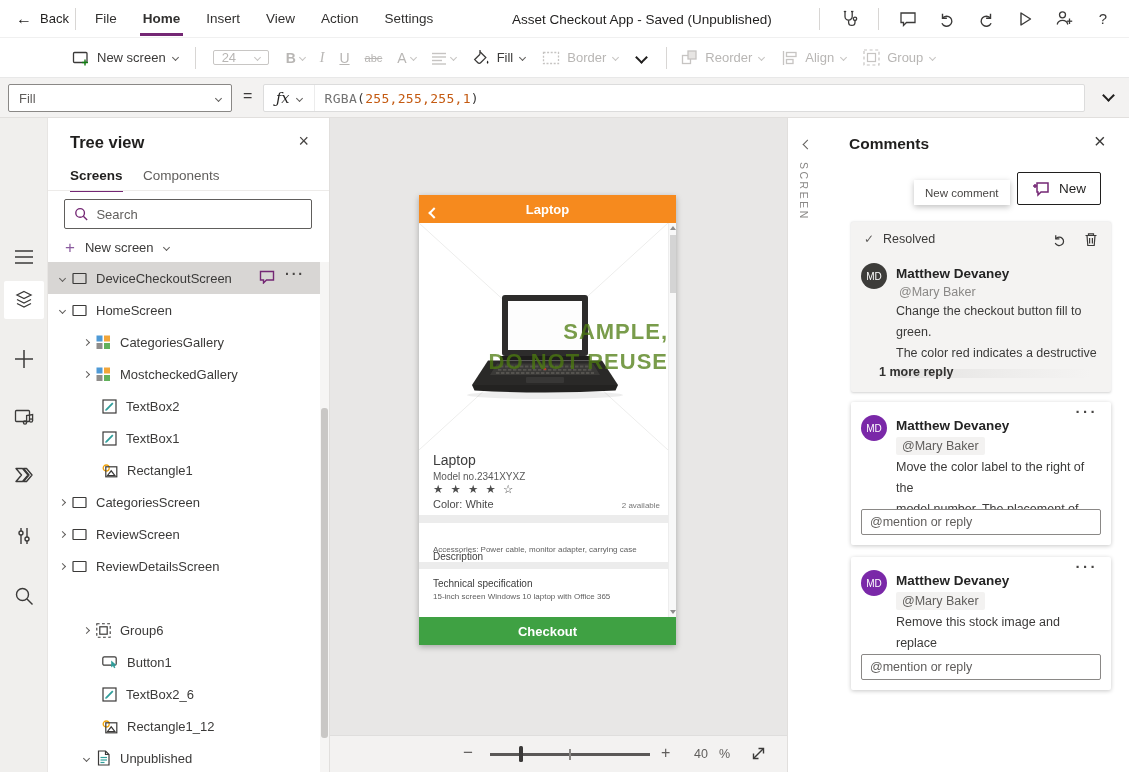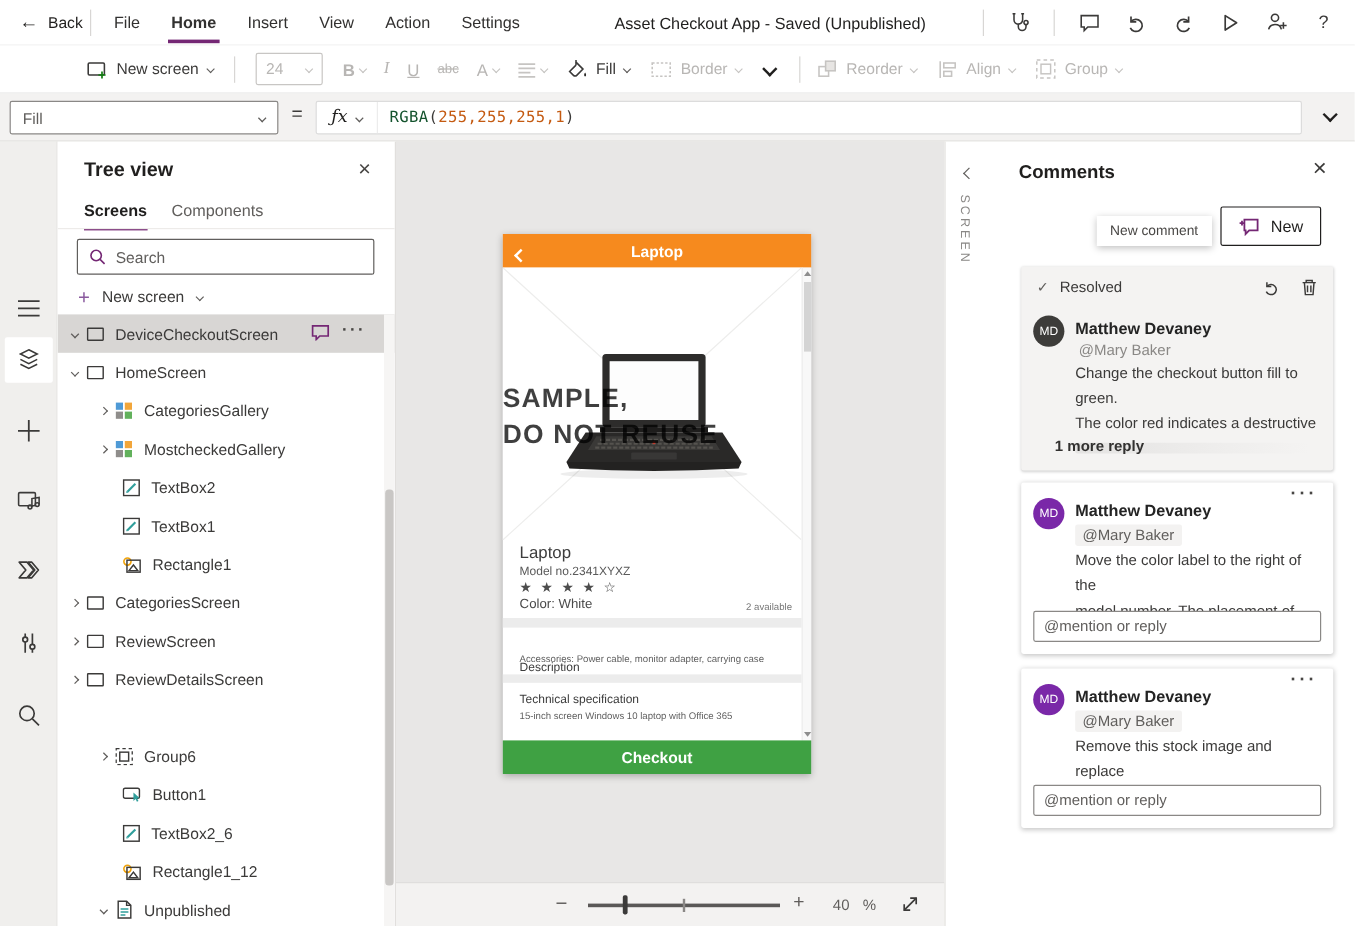--- a/index.html
+++ b/index.html
@@ -23,34 +23,34 @@
 .mi.active{font-weight:700}
 .mi.active::after{content:"";position:absolute;left:-3px;right:-3px;bottom:-10px;height:3px;background:#742774}
 #apptitle{position:absolute;left:512px;top:0;height:38px;display:flex;align-items:center;font-size:13.5px;color:#201f1e}
 .topicons{margin-left:auto;display:flex;align-items:center;gap:19px;color:#3b3a39}
 .ticonbtn{width:20px;height:20px;display:flex;align-items:center;justify-content:center}
 
 #ribbon{position:absolute;top:38px;left:0;right:0;height:40px;background:#fff;border-bottom:1px solid #e8e8e8;display:flex;align-items:center;padding-left:72px}
 .rbtn{display:flex;align-items:center;gap:7px;margin-right:17px;color:#3b3a39;font-size:13px}
 .rbtn.dis{color:#b8b6b4}
 .rbtn.dis .chev{border-color:#c6c4c2}
-.sizebox{width:56px;height:27px;border:1px solid #c8c6c4;border-radius:2px;background:#fff;display:flex;align-items:center;justify-content:space-between;padding:0 8px;color:#b8b6b4;margin-right:17px}
+.sizebox{width:56px;height:15px;border:1px solid #c8c6c4;border-radius:2px;background:#fff;display:flex;align-items:center;justify-content:space-between;padding:0 8px;color:#b8b6b4;margin-right:17px}
 .fmt{font-size:14px;margin-right:15px;color:#b8b6b4;display:flex;align-items:center;gap:4px}
 .fmt b{font-weight:700}
 .fmt .it{font-style:italic;font-family:"Liberation Serif",serif}
 .fmt .un{text-decoration:underline}
 .fmt .st{text-decoration:line-through;font-size:11px}
 
 #fxbar{position:absolute;top:78px;left:0;right:0;height:40px;background:#f3f2f1;border-bottom:1px solid #e1dfdd}
 .propsel{position:absolute;left:8px;top:6px;width:224px;height:28px;background:#fff;border:1px solid #8a8886;border-radius:2px;display:flex;align-items:center;justify-content:space-between;padding:0 10px;font-size:13px;color:#605e5c}
 .eq{position:absolute;left:243px;top:9px;font-size:16px;color:#3b3a39}
 .fxbox{position:absolute;left:263px;top:6px;width:822px;height:28px;background:#fff;border:1px solid #dcdcdc;border-radius:2px;display:flex;align-items:center}
 .fxlabel{display:flex;align-items:center;gap:7px;padding:0 12px;border-right:1px solid #ececec;height:100%;font-family:"DejaVu Serif","Liberation Serif",serif;font-style:italic;font-size:14.5px;color:#201f1e}
 .code{font-family:"DejaVu Sans Mono","Liberation Mono",monospace;font-size:13px;padding-left:10px;letter-spacing:.3px}
-.code .fn{color:#14532d}.code .par{color:#3b3a39}.code .num{color:#c45a11}
+.code .fn{color:#737373}.code .par{color:#3b3a39}.code .num{color:#c45a11}
 .fxexpand{position:absolute;right:16px;top:13px}
 
 #rail{position:absolute;top:118px;left:0;width:48px;bottom:0;background:#f0efed;border-right:1px solid #e7e5e3}
 .rsel{position:absolute;left:4px;top:163px;width:40px;height:38px;background:#fff;border-radius:2px}
 .ricon{position:absolute;left:14px;color:#3b3a39}
 
 #tree{position:absolute;top:118px;left:48px;width:282px;bottom:0;background:#fff;border-right:1px solid #e1dfdd;overflow:hidden}
 .tv-title{position:absolute;left:22px;top:15px;font-size:16.5px;font-weight:700;color:#201f1e}
 .tv-close{position:absolute;right:20px;top:14px;font-size:18px;color:#484644;line-height:1}
 .tab{position:absolute;top:50px;font-size:13.5px;color:#605e5c;padding-bottom:7px}
@@ -73,21 +73,21 @@
 .rowbubble{position:absolute;right:54px;top:8px}
 .tscrolltrack{position:absolute;right:0;top:144px;bottom:0;width:9px;background:#f6f5f4}
 .tscrollthumb{position:absolute;right:1px;top:146px;width:7px;height:330px;background:#c9c7c5;border-radius:3px}
 
 #canvas{position:absolute;top:118px;left:330px;width:457px;bottom:0;background:#e8e7e6}
 #phone{position:absolute;left:89px;top:77px;width:257px;height:450px;background:#fff;box-shadow:0 1.5px 6px rgba(0,0,0,.28)}
 .ph-header{position:absolute;top:0;left:0;right:0;height:28px;background:#F68A1E;display:flex;align-items:center;justify-content:center}
 .ph-back{position:absolute;left:11px;top:10px}
 .ph-title{color:#fff;font-weight:700;font-size:13px}
 .ph-img{position:absolute;top:28px;left:0;width:249px;height:227px;background:#fff;overflow:hidden}
-.wm{position:absolute;left:0;right:0;text-align:left;font-size:22px;font-weight:700;color:#000000;letter-spacing:1px;opacity:.75}
+.wm{position:absolute;left:0;right:0;text-align:right;font-size:22px;font-weight:700;color:#4d7c0f;letter-spacing:1px;opacity:.75}
 .ph-scroll{position:absolute;top:28px;right:0;width:8px;height:394px;background:#f8f8f8;border-left:1px solid #ededed}
 .ph-thumb{position:absolute;left:1px;top:12px;width:6px;height:58px;background:#d4d4d4}
 .sarrow{position:absolute;left:1px;width:0;height:0;border-left:3px solid transparent;border-right:3px solid transparent}
 .sarrow.up{top:3px;border-bottom:4px solid #8d8d8d}
 .sarrow.dn{bottom:3px;border-top:4px solid #8d8d8d}
 .ph-text{position:absolute;left:14px;white-space:nowrap}
 .gap{position:absolute;left:0;width:249px;background:#ececec}
 .ph-checkout{position:absolute;left:0;right:0;top:422px;height:28px;background:#3FA143;display:flex;align-items:center;justify-content:center;color:#fff;font-weight:700;font-size:13px}
 
 #statusbar{position:absolute;left:0;right:0;bottom:0;height:37px;background:#f3f2f1;border-top:1px solid #dfdedd}

